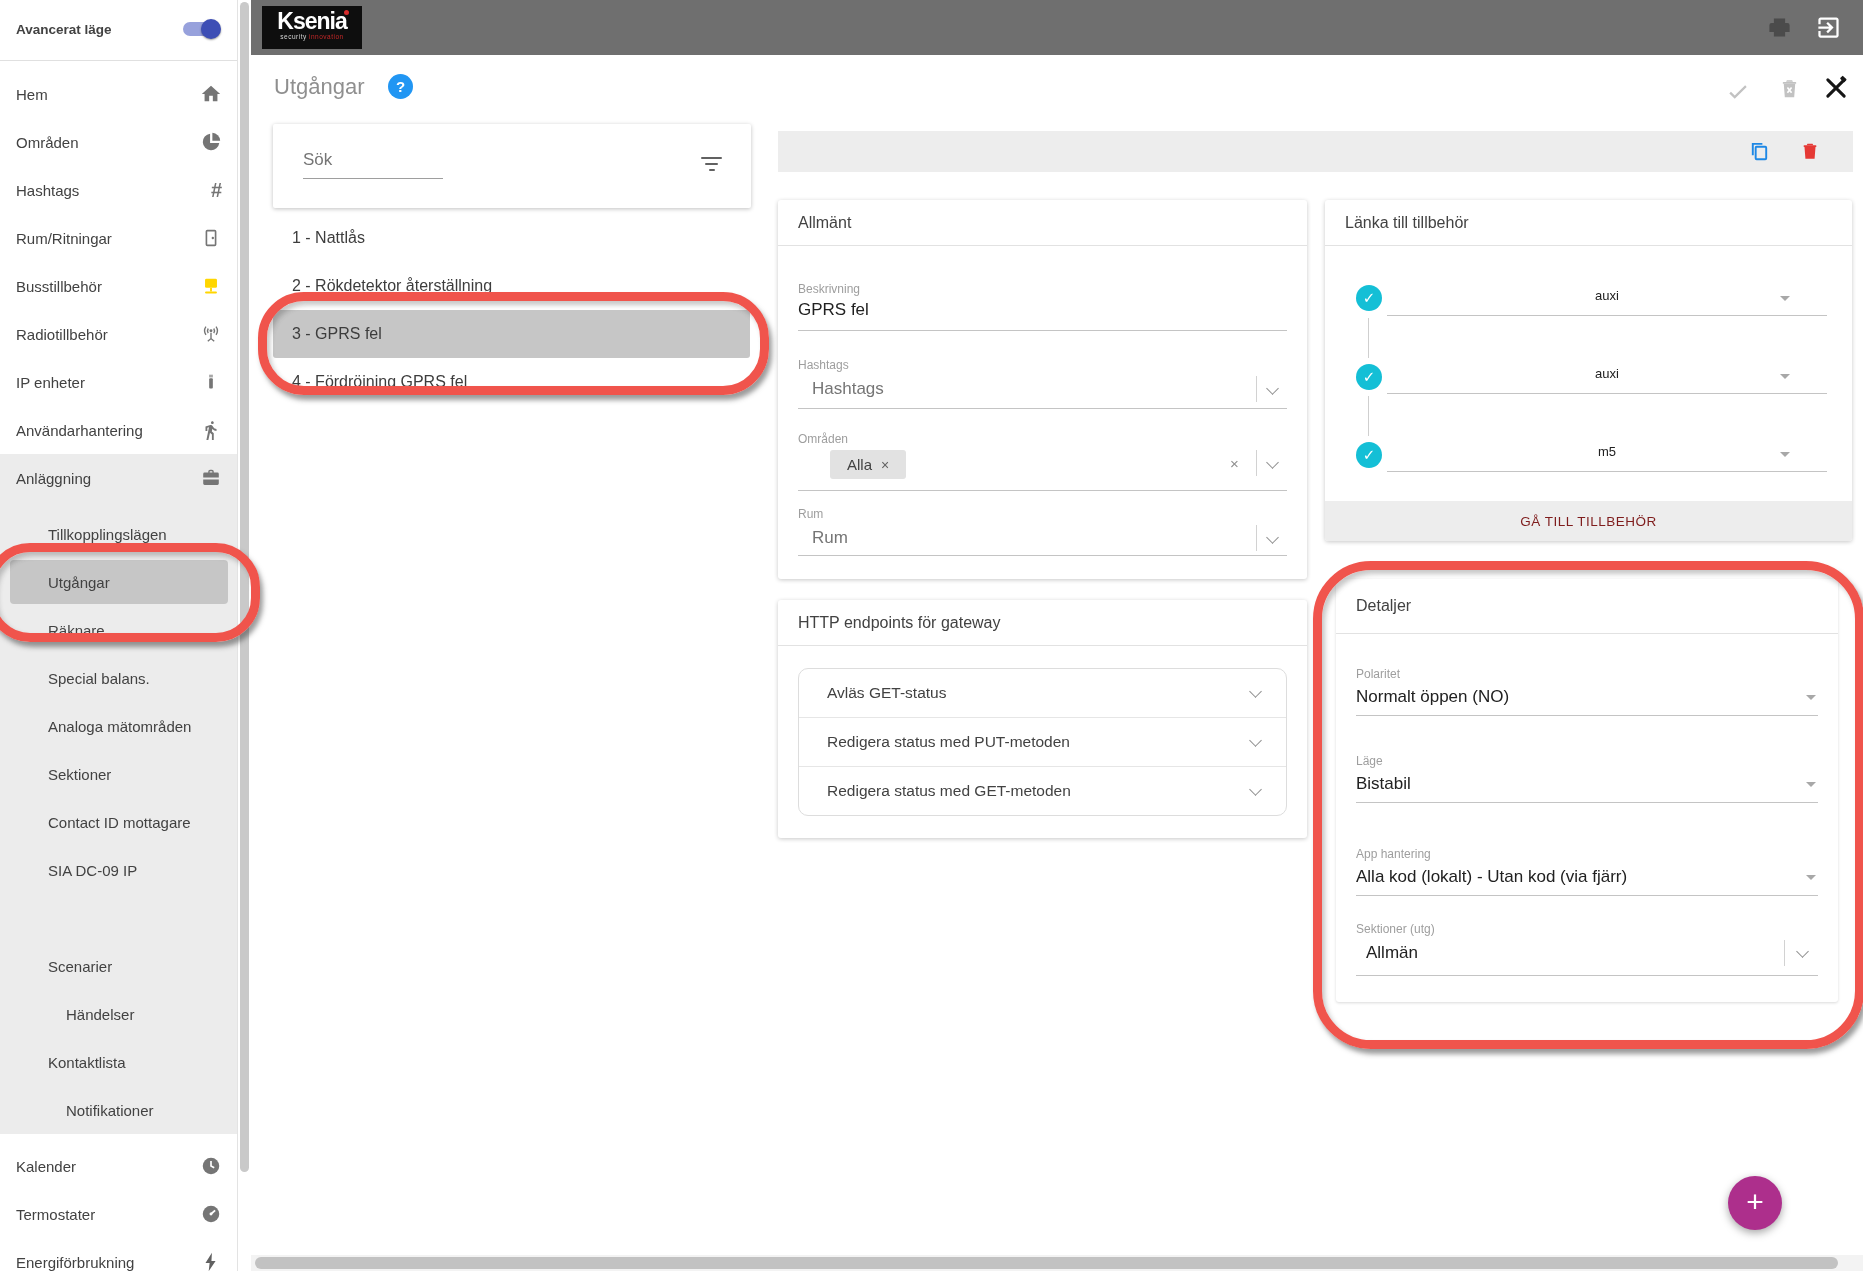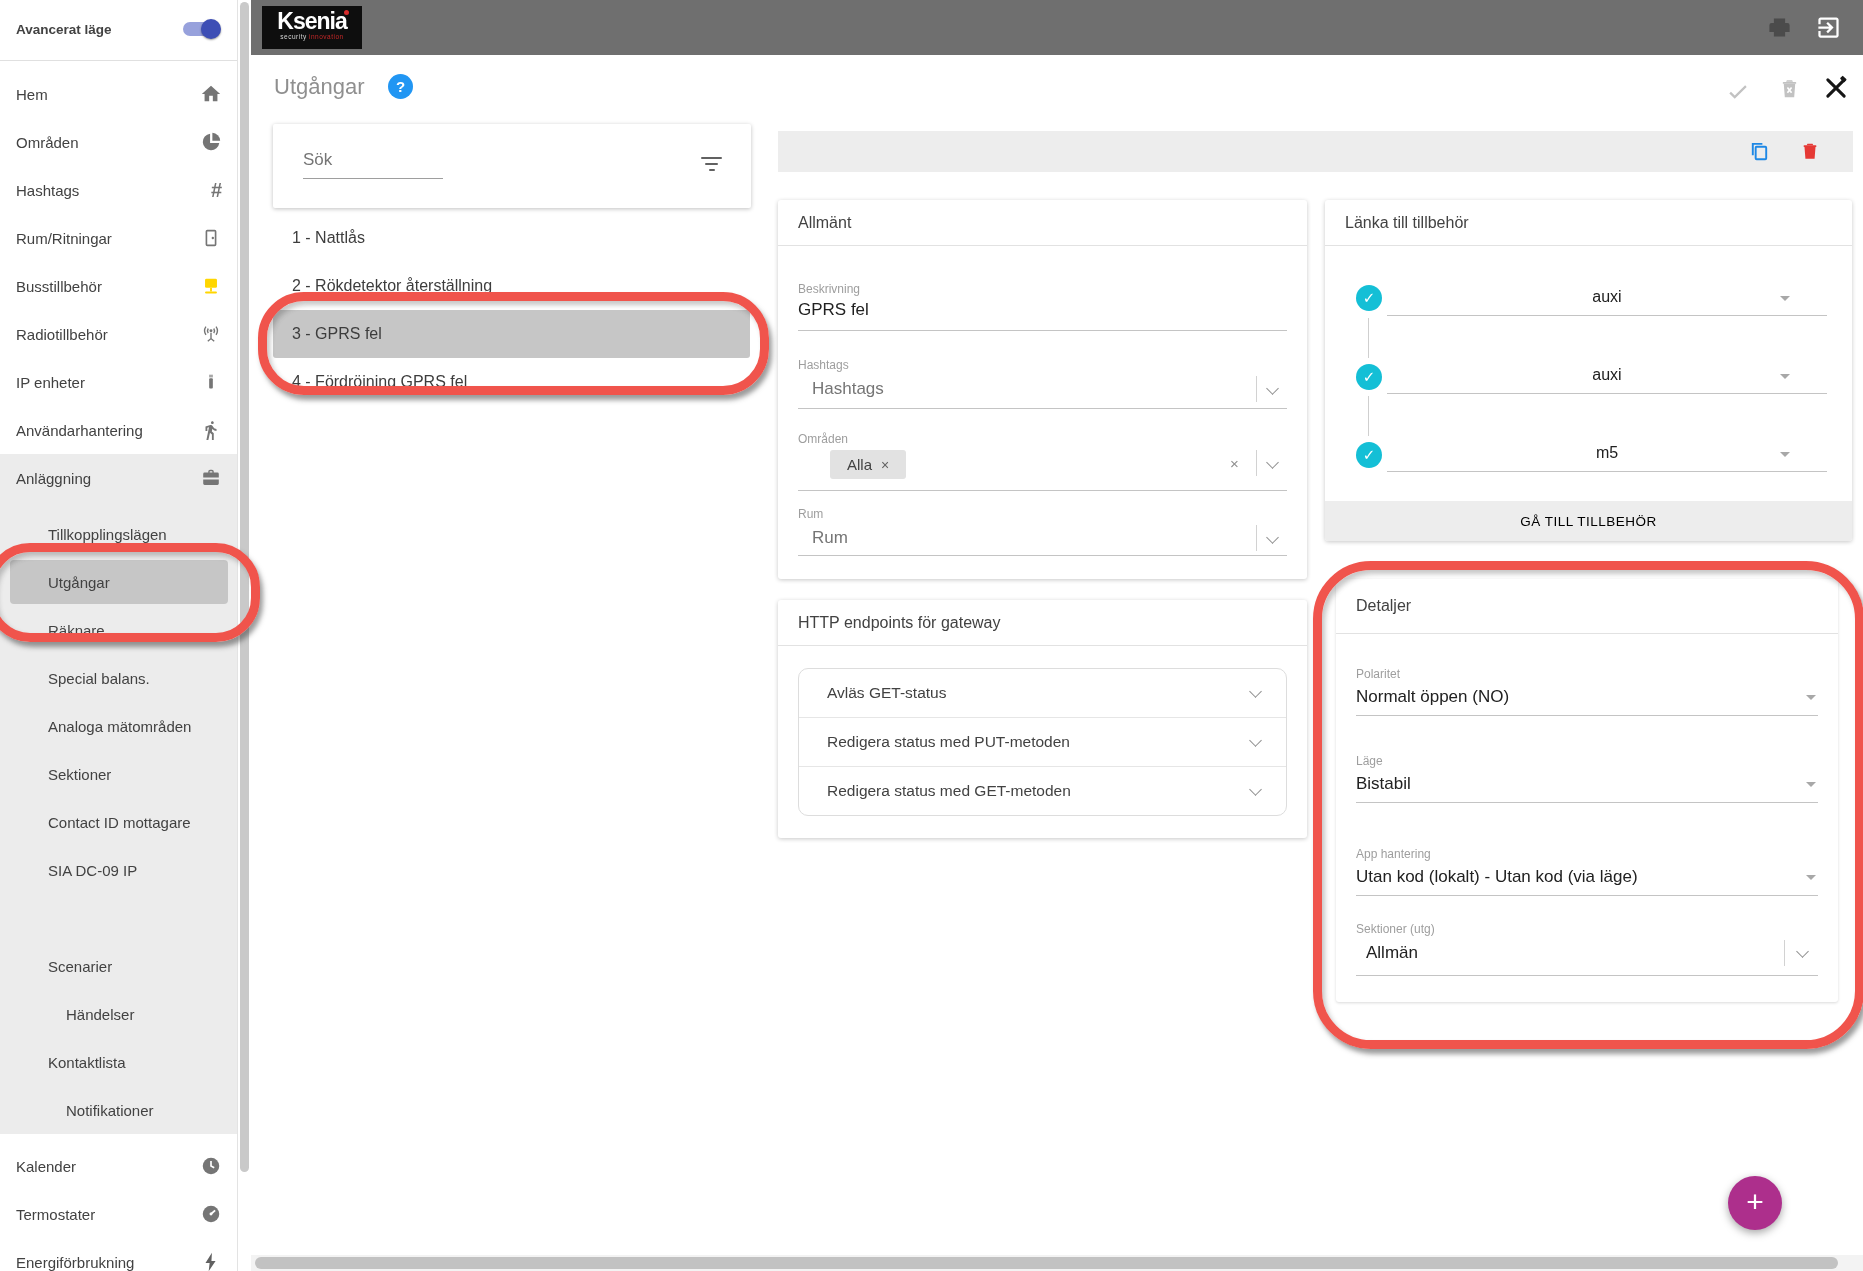--- a/index.html
+++ b/index.html
@@ -57,22 +57,22 @@
   .uline{position:absolute;height:1px;background:#c4c4c4;}
   .tri{position:absolute;width:0;height:0;border:5px solid transparent;border-top-color:#a8a8a8;cursor:pointer;}
   .vline{position:absolute;width:1px;height:26px;background:#d2d2d2;}
   .chev{position:absolute;width:8px;height:8px;border-right:1.8px solid #8f8f8f;border-bottom:1.8px solid #8f8f8f;transform:rotate(45deg);cursor:pointer;}
   .chip{position:absolute;display:inline-flex;align-items:center;height:29px;padding:0 17px;background:#e2e2e2;border-radius:3px;font-size:15px;color:#424242;margin-left:28px;}
   .chip .x{margin-left:9px;font-size:14px;color:#616161;cursor:pointer;}
 
   
   .chk{position:absolute;width:26px;height:26px;border-radius:50%;background:#14bfd6;color:#fff;font-size:15px;font-weight:bold;text-align:center;line-height:26px;cursor:pointer;}
   .connector{position:absolute;width:1px;background:#cfcfcf;}
-  .linka-val{position:absolute;left:62px;width:440px;text-align:center;font-size:16px;color:#212121;}
-  .linka-btnbar{position:absolute;left:0;bottom:0;width:100%;height:40px;background:#ededed;display:flex;align-items:center;justify-content:center;font-size:13.5px;letter-spacing:.5px;color:#000000;cursor:pointer;border-radius:0 0 3px 3px;}
+  .linka-val{position:absolute;left:62px;width:440px;text-align:center;font-size:13px;color:#212121;}
+  .linka-btnbar{position:absolute;left:0;bottom:0;width:100%;height:40px;background:#ededed;display:flex;align-items:center;justify-content:center;font-size:13.5px;letter-spacing:.5px;color:#7f1d1d;cursor:pointer;border-radius:0 0 3px 3px;}
 
   
   .acc{position:absolute;left:20px;top:68px;width:489px;border:1px solid #ddd;border-radius:10px;box-sizing:border-box;overflow:hidden;}
   .acc-row{position:relative;height:48px;display:flex;align-items:center;padding-left:28px;font-size:15.5px;color:#424242;border-bottom:1px solid #e6e6e6;cursor:pointer;}
   .acc-row:last-child{border-bottom:none;}
   .acc-row .chev{right:26px;top:18px;}
 
   
   .fab{position:absolute;left:1728px;top:1176px;width:54px;height:54px;border-radius:50%;background:#ad2f8c;box-shadow:0 3px 8px rgba(0,0,0,.35);color:#fff;font-size:30px;font-weight:300;text-align:center;line-height:52px;cursor:pointer;z-index:20;}
 
@@ -404,21 +404,21 @@
     <span class="val" style="left:20px;top:108px">Normalt öppen (NO)</span>
     <div class="uline" style="left:20px;top:136px;width:462px"></div>
     <span class="tri" style="left:470px;top:116px"></span>
 
     <span class="lbl" style="left:20px;top:175px">Läge</span>
     <span class="val" style="left:20px;top:195px">Bistabil</span>
     <div class="uline" style="left:20px;top:223px;width:462px"></div>
     <span class="tri" style="left:470px;top:203px"></span>
 
     <span class="lbl" style="left:20px;top:268px">App hantering</span>
-    <span class="val" style="left:20px;top:288px">Utan kod (lokalt) - Utan kod (via läge)</span>
+    <span class="val" style="left:20px;top:288px">Alla kod (lokalt) - Utan kod (via fjärr)</span>
     <div class="uline" style="left:20px;top:316px;width:462px"></div>
     <span class="tri" style="left:470px;top:296px"></span>
 
     <span class="lbl" style="left:20px;top:343px">Sektioner (utg)</span>
     <span class="val" style="left:30px;top:364px">Allmän</span>
     <span class="vline" style="left:448px;top:361px"></span>
     <span class="chev" style="left:462px;top:368px"></span>
     <div class="uline" style="left:20px;top:396px;width:462px"></div>
   </section>
 

